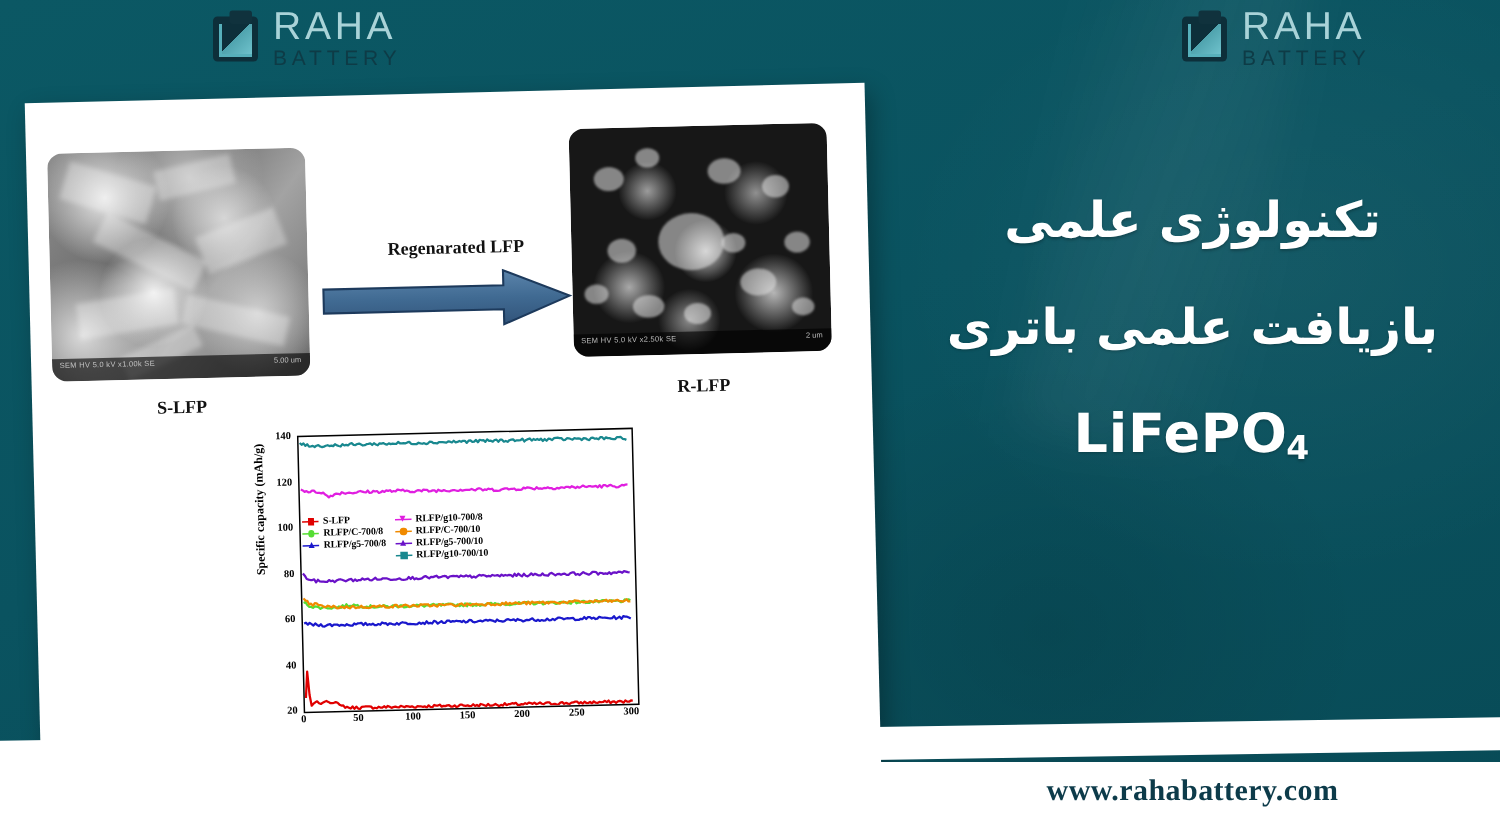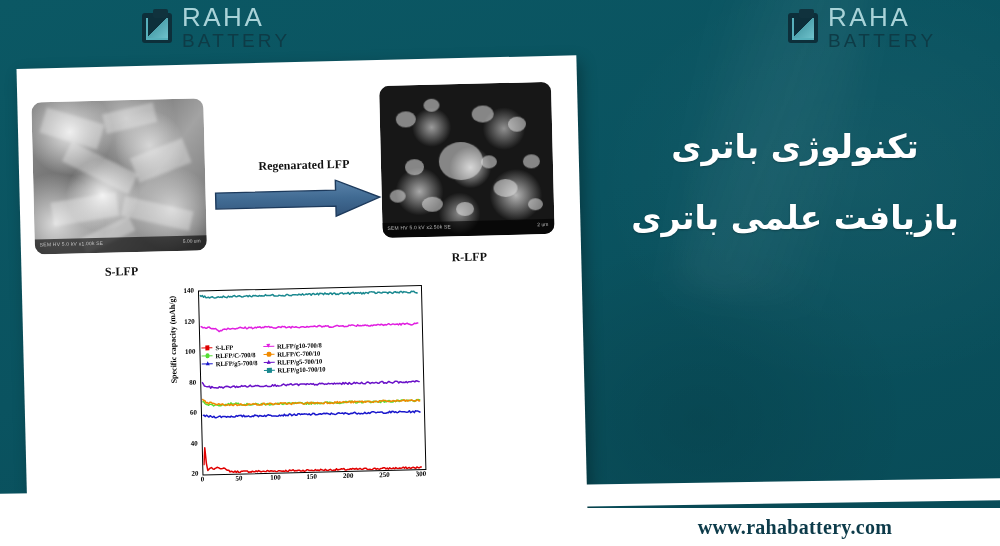--- a/index.html
+++ b/index.html
@@ -80,21 +80,21 @@
     border-radius: 2px;
   }
   .logo-text { line-height: 1; }
   .logo-raha {
     font-size: 26px;
     letter-spacing: 2.5px;
     color: #a9d3d8;
     font-weight: 400;
   }
   .logo-battery {
-    font-size: 19px;
+    font-size: 14px;
     letter-spacing: 3.2px;
     color: #0e3b46;
     font-weight: 400;
     margin-top: 1px;
   }
   #header-tagline {
     position: absolute;
     left: 255px;
     top: 12px;
     width: 520px;
@@ -546,19 +546,22 @@
               <span class="legend-label">RLFP/g10-700/10</span>
             </div>
           </div>
         </div>
     </div>
 
   </div>
 </div>
 
 <div id="hero">
-  <div class="hero-line">تکنولوژی باتری</div>
+  <div class="hero-line">تکنولوژی علمی</div>
   <div class="hero-line">بازیافت علمی باتری</div>
+  <div class="hero-line" id="hero-line3">
+    <span>LiFePO</span><sub>4</sub>
+  </div>
 </div>
 
 <div id="bottom-band-edge"></div>
 <div id="bottom-band"></div>
 <div id="site-url">www.rahabattery.com</div>
 
 </body></html>

